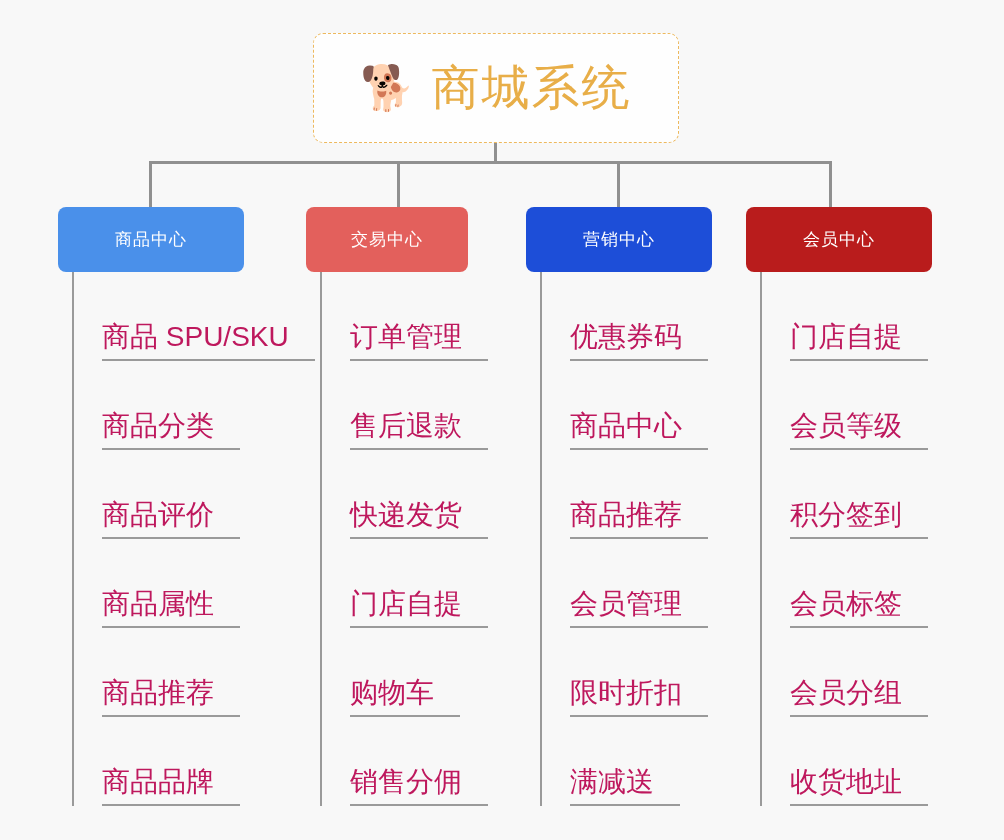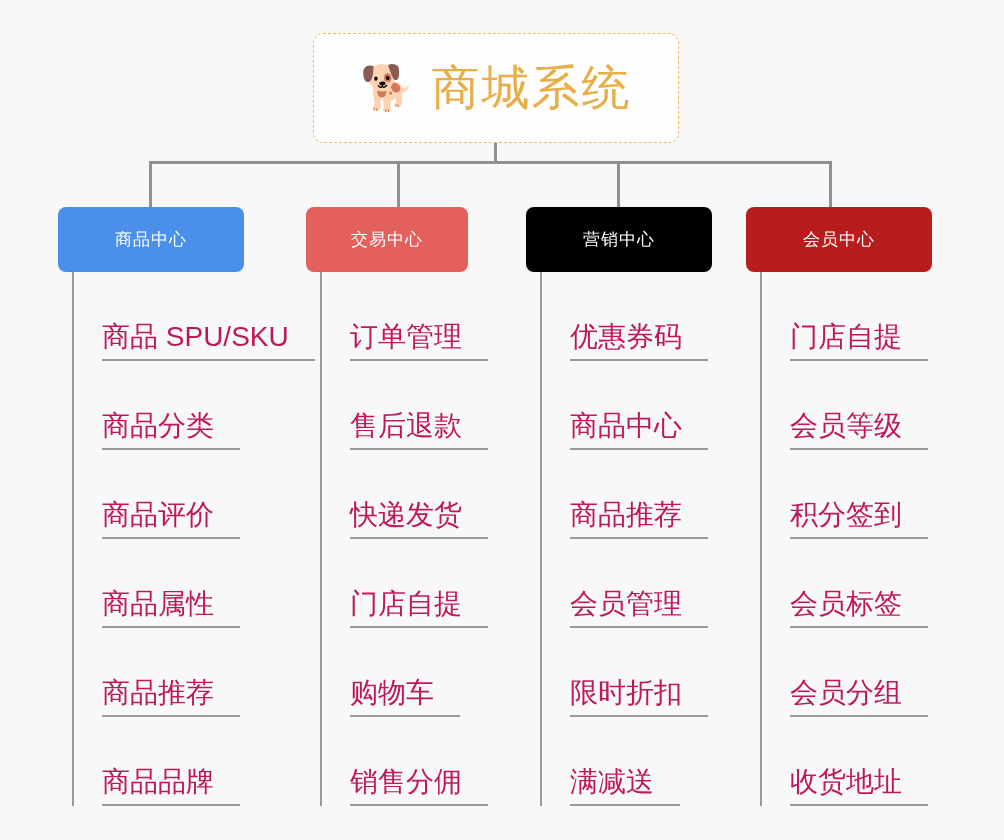--- a/index.html
+++ b/index.html
@@ -180,21 +180,21 @@
           </div>
           <div class="leaf-item">
             <span class="leaf-text">购物车</span>
           </div>
           <div class="leaf-item">
             <span class="leaf-text">销售分佣</span>
           </div>
         </div>
       </div>
       <div class="column" style="left: 526px; width: 186px;">
-        <div class="cat-header" style="background: #000000; width: 186px;">营销中心</div>
+        <div class="cat-header" style="background: #1d4ed8; width: 186px;">营销中心</div>
         <div class="leaf-list">
           <div class="leaf-rail" style="height: 534px; background: rgb(154, 154, 154);"></div>
           <div class="leaf-item">
             <span class="leaf-text">优惠券码</span>
           </div>
           <div class="leaf-item">
             <span class="leaf-text">商品中心</span>
           </div>
           <div class="leaf-item">
             <span class="leaf-text">商品推荐</span>

